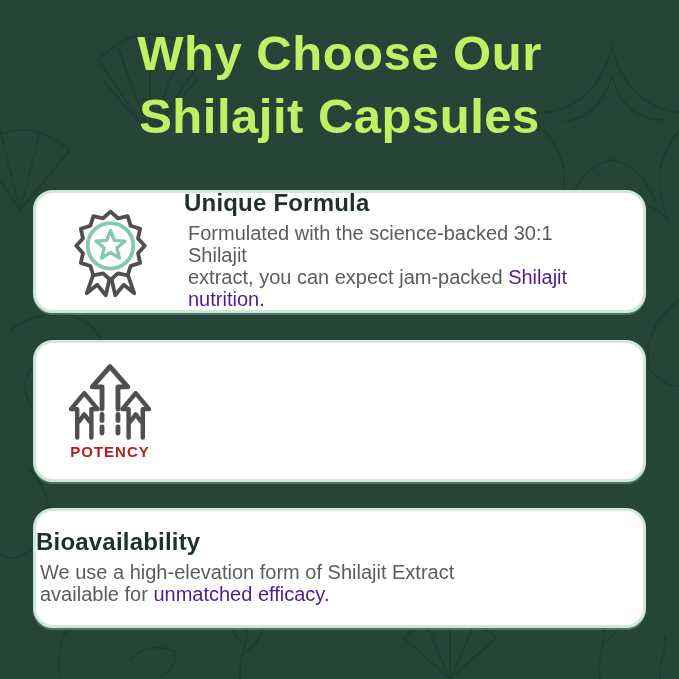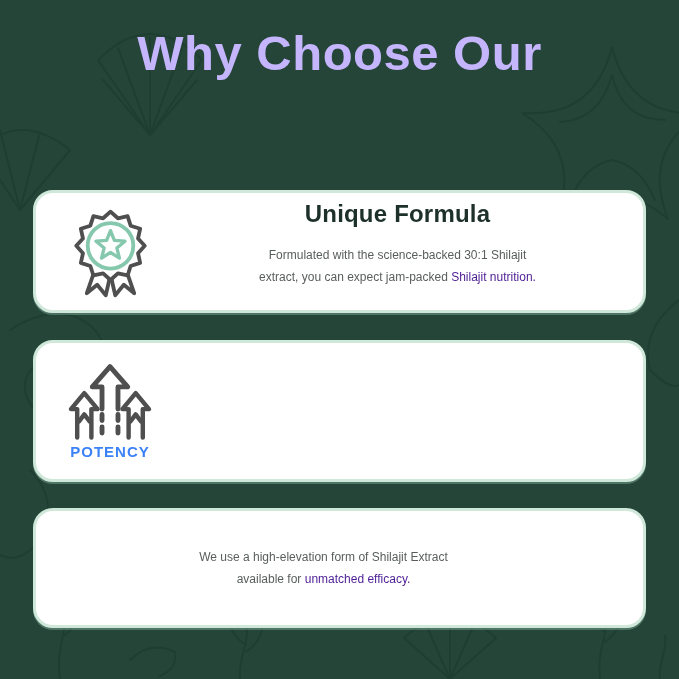--- a/index.html
+++ b/index.html
@@ -3,37 +3,37 @@
 <meta charset="utf-8">
 <style>
   html,body{margin:0;padding:0;background:#254539;}
   .poster{
     position:relative;width:679px;height:679px;overflow:hidden;
     background:#254539;font-family:"Liberation Sans",sans-serif;
   }
   .bg-pattern{position:absolute;inset:0;opacity:.6;}
   .title{
     position:absolute;top:22px;left:0;width:100%;text-align:center;
-    color:#c4b5fd;font-weight:bold;font-size:49px;line-height:63px;letter-spacing:.5px;
+    color:#bef264;font-weight:bold;font-size:49px;line-height:63px;letter-spacing:.5px;
   }
   .card{
     position:absolute;left:33px;width:613px;box-sizing:border-box;
     background:#ffffff;border:3px solid #cfe8da;border-radius:20px;
     display:flex;align-items:center;
     box-shadow:0 2px 0 rgba(158,207,186,.35);
   }
   .card-1{top:190px;height:123px;}
   .card-2{top:340px;height:142px;}
   .card-3{top:508px;height:120px;}
   .icon-col{flex:0 0 148px;display:flex;flex-direction:column;align-items:center;justify-content:center;}
-  .text-col{flex:1;padding-right:32px;text-align:center;}
+  .text-col{flex:1;padding-right:32px;}
   .card-heading{margin:0 0 5px 0;font-size:24px;font-weight:bold;color:#1d312a;letter-spacing:.2px;}
-  .card-body{margin:16px;font-size:12px;line-height:22px;color:#585e5c;white-space:pre-line;}
+  .card-body{margin:4px;font-size:20px;line-height:22px;color:#585e5c;white-space:pre-line;}
   .card-body b{color:#4c1d95;font-weight:normal;}
-  .icon-label{font-size:15px;font-weight:bold;color:#3b82f6;letter-spacing:1px;margin-top:2px;}
+  .icon-label{font-size:15px;font-weight:bold;color:#b91c1c;letter-spacing:1px;margin-top:2px;}
 </style>
 </head>
 <body>
 
 <div class="poster">
 
   <svg class="bg-pattern" viewBox="0 0 679 679" fill="none" stroke="#1a3a2e" stroke-width="2" stroke-linejoin="round" stroke-linecap="round">
     <g>
       <path d="M150,135 L98,60 Q150,8 202,60 Z M150,135 L118,48 M150,135 L150,38 M150,135 L182,48 M150,135 L103,80 M150,135 L197,80"></path>
       <path d="M20,210 L-20,150 Q20,110 70,150 Z M20,210 L0,130 M20,210 L40,132"></path>
@@ -54,20 +54,21 @@
       <path d="M660,679 C658,660 668,652 665,636"></path>
     </g>
     <g>
       <path d="M450,679 L404,638 Q450,596 496,638 Z M450,679 L424,620 M450,679 L450,612 M450,679 L476,620"></path>
       <path d="M130,660 Q150,640 175,652 Q178,668 160,676"></path>
     </g>
   </svg>
 
   <div class="title">
     <div>Why Choose Our</div>
+    <div>Shilajit Capsules</div>
   </div>
 
   <div class="card card-1">
     <div class="icon-col">
       <svg width="95" height="100" viewBox="0 0 100 105" fill="none" stroke-linejoin="round" stroke-linecap="round">
         <path d="M35,67 L25,96 L36,87 L45,98 L51,72" stroke="#4f4f4f" stroke-width="4" fill="#ffffff"></path>
         <path d="M65,67 L75,96 L64,87 L55,98 L49,72" stroke="#4f4f4f" stroke-width="4" fill="#ffffff"></path>
         <path d="M86,46 L79,53.8 L81.2,64 L71.2,67.2 L68,77.2 L57.8,75 L50,82 L42.2,75 L32,77.2 L28.8,67.2 L18.8,64 L21,53.8 L14,46 L21,38.2 L18.8,28 L28.8,24.8 L32,14.8 L42.2,17 L50,10 L57.8,17 L68,14.8 L71.2,24.8 L81.2,28 L79,38.2 Z" stroke="#4f4f4f" stroke-width="4" fill="#ffffff"></path>
         <circle cx="50" cy="46" r="24" stroke="#85c8ad" stroke-width="4"></circle>
         <path d="M50,30 L54.1,40.3 L65.2,41.1 L56.7,48.2 L59.4,58.9 L50,53 L40.6,58.9 L43.3,48.2 L34.8,41.1 L45.9,40.3 Z" stroke="#85c8ad" stroke-width="3.5"></path>
@@ -92,18 +93,19 @@
         <path d="M73,66 L79,58 L85,66" stroke-width="5"></path>
       </svg>
       <div class="icon-label">POTENCY</div>
     </div>
     <div class="text-col">
     </div>
   </div>
 
   <div class="card card-3">
     <div class="text-col">
+      <h2 class="card-heading">Bioavailability</h2>
       <p class="card-body"><span>We use a high-elevation form of Shilajit Extract
 available for </span><b>unmatched efficacy.</b></p>
     </div>
   </div>
 
 </div>
 
 </body></html>

